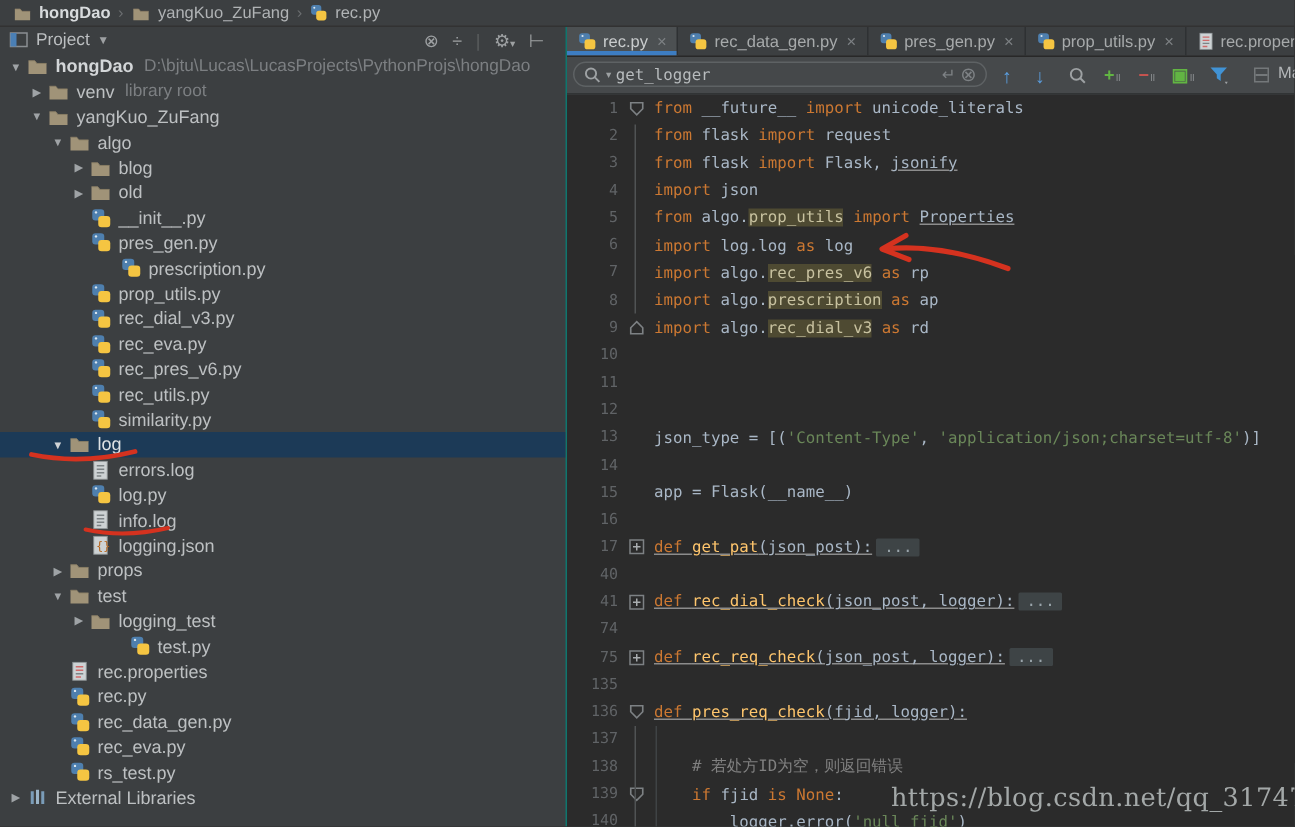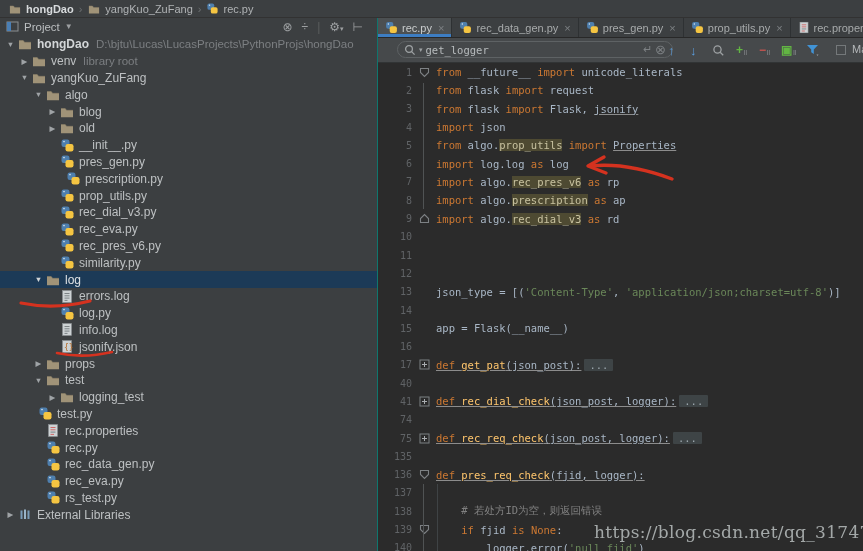--- a/index.html
+++ b/index.html
@@ -36,21 +36,21 @@
   #editor{position:absolute;left:378px;top:18px;width:485px;height:533px;background:#2b2b2b;}
   #tabs{height:19px;background:#3c3f41;display:flex;align-items:stretch;overflow:hidden;position:relative;border-bottom:1px solid #282828;}
   .tab{display:flex;align-items:center;gap:4px;padding:0 7px;font-size:11px;color:#a7aaab;
        border-right:1px solid #2e3133;position:relative;white-space:nowrap;}
   .tab.active{background:#4c5052;color:#c9cccd;}
   .tab.active::after{content:"";position:absolute;left:0;right:0;bottom:0;height:3px;background:#3d7dc2;}
   .tab-close{color:#7d8184;font-size:11px;margin-left:2px;}
 
   
   #searchbar{height:24px;background:#46494b;border-bottom:1px solid #313435;display:flex;align-items:center;position:relative;}
-  #search-field{position:absolute;left:19px;top:3px;width:276px;height:17px;border:1px solid #5e6264;border-radius:9px;
+  #search-field{position:absolute;left:4px;top:3px;width:276px;height:17px;border:1px solid #5e6264;border-radius:9px;
                 background:#45484a;display:flex;align-items:center;padding:0 6px;box-sizing:border-box;gap:3px;}
   #search-query{font-family:"DejaVu Sans Mono",monospace;font-size:10.5px;color:#b8bcbe;flex:1;}
   .sf-right{color:#7d8184;font-size:11px;}
   .blue-arrow{color:#5b9fe0;font-weight:bold;font-size:13px;}
   .occ{font-weight:bold;font-size:12px;display:inline-flex;align-items:flex-end;line-height:1;}
   .occ .sub{font-size:6.5px;color:#8d9193;font-weight:normal;margin-left:1px;}
   .occ-plus{color:#62b543;}
   .occ-minus{color:#c75450;}
   .occ-all{color:#62b543;}
   #match-case-box{width:10px;height:10px;border:1px solid #74787a;box-sizing:border-box;
@@ -215,21 +215,21 @@
           <span class="arr"></span>
           <span class="ticon">
             <svg width="13" height="13" viewBox="0 0 13 13">
               <rect x="0.5" y="0.5" width="8" height="7.5" rx="2.2" fill="#4e7fae"></rect>
               <rect x="4.5" y="5" width="8" height="7.5" rx="2.2" fill="#f5c542"></rect>
               <circle cx="3" cy="2.6" r="0.8" fill="#dce7f0"></circle>
             </svg>
           </span>
           <span class="tlabel ">pres_gen.py</span>
         </div>
-        <div class="trow " style="padding-left:52px">
+        <div class="trow " style="padding-left:66px">
           <span class="arr"></span>
           <span class="ticon">
             <svg width="13" height="13" viewBox="0 0 13 13">
               <rect x="0.5" y="0.5" width="8" height="7.5" rx="2.2" fill="#4e7fae"></rect>
               <rect x="4.5" y="5" width="8" height="7.5" rx="2.2" fill="#f5c542"></rect>
               <circle cx="3" cy="2.6" r="0.8" fill="#dce7f0"></circle>
             </svg>
           </span>
           <span class="tlabel ">prescription.py</span>
         </div>
@@ -269,20 +269,31 @@
         <div class="trow " style="padding-left:46px">
           <span class="arr"></span>
           <span class="ticon">
             <svg width="13" height="13" viewBox="0 0 13 13">
               <rect x="0.5" y="0.5" width="8" height="7.5" rx="2.2" fill="#4e7fae"></rect>
               <rect x="4.5" y="5" width="8" height="7.5" rx="2.2" fill="#f5c542"></rect>
               <circle cx="3" cy="2.6" r="0.8" fill="#dce7f0"></circle>
             </svg>
           </span>
           <span class="tlabel ">rec_pres_v6.py</span>
+        </div>
+        <div class="trow " style="padding-left:46px">
+          <span class="arr"></span>
+          <span class="ticon">
+            <svg width="13" height="13" viewBox="0 0 13 13">
+              <rect x="0.5" y="0.5" width="8" height="7.5" rx="2.2" fill="#4e7fae"></rect>
+              <rect x="4.5" y="5" width="8" height="7.5" rx="2.2" fill="#f5c542"></rect>
+              <circle cx="3" cy="2.6" r="0.8" fill="#dce7f0"></circle>
+            </svg>
+          </span>
+          <span class="tlabel ">rec_utils.py</span>
         </div>
         <div class="trow " style="padding-left:46px">
           <span class="arr"></span>
           <span class="ticon">
             <svg width="13" height="13" viewBox="0 0 13 13">
               <rect x="0.5" y="0.5" width="8" height="7.5" rx="2.2" fill="#4e7fae"></rect>
               <rect x="4.5" y="5" width="8" height="7.5" rx="2.2" fill="#f5c542"></rect>
               <circle cx="3" cy="2.6" r="0.8" fill="#dce7f0"></circle>
             </svg>
           </span>
@@ -336,21 +347,21 @@
           <span class="tlabel ">info.log</span>
         </div>
         <div class="trow " style="padding-left:46px">
           <span class="arr"></span>
           <span class="ticon">
             <svg width="12" height="13" viewBox="0 0 12 13">
               <rect x="1.5" y="0.5" width="9" height="12" fill="#cdd2d4" stroke="#8a9093" stroke-width="0.6"></rect>
               <text x="3" y="9.5" font-size="8" fill="#b5651d" font-family="monospace">{}</text>
             </svg>
           </span>
-          <span class="tlabel ">jsonify.json</span>
+          <span class="tlabel ">logging.json</span>
         </div>
         <div class="trow " style="padding-left:32px">
           <span class="arr">▶</span>
           <span class="ticon">
             <svg width="14" height="12" viewBox="0 0 14 12">
               <path d="M1,2.5 h4.2 l1.4,1.8 H13 v7 H1 z" fill="#a09378"></path>
               <path d="M1,2.5 h4.2 l1.4,1.8 H13" fill="none" stroke="#8c8066" stroke-width="0.6"></path>
             </svg>
           </span>
           <span class="tlabel ">props</span>
@@ -368,21 +379,21 @@
         <div class="trow " style="padding-left:46px">
           <span class="arr">▶</span>
           <span class="ticon">
             <svg width="14" height="12" viewBox="0 0 14 12">
               <path d="M1,2.5 h4.2 l1.4,1.8 H13 v7 H1 z" fill="#a09378"></path>
               <path d="M1,2.5 h4.2 l1.4,1.8 H13" fill="none" stroke="#8c8066" stroke-width="0.6"></path>
             </svg>
           </span>
           <span class="tlabel ">logging_test</span>
         </div>
-        <div class="trow " style="padding-left:24px">
+        <div class="trow " style="padding-left:72px">
           <span class="arr"></span>
           <span class="ticon">
             <svg width="13" height="13" viewBox="0 0 13 13">
               <rect x="0.5" y="0.5" width="8" height="7.5" rx="2.2" fill="#4e7fae"></rect>
               <rect x="4.5" y="5" width="8" height="7.5" rx="2.2" fill="#f5c542"></rect>
               <circle cx="3" cy="2.6" r="0.8" fill="#dce7f0"></circle>
             </svg>
           </span>
           <span class="tlabel ">test.py</span>
         </div>

